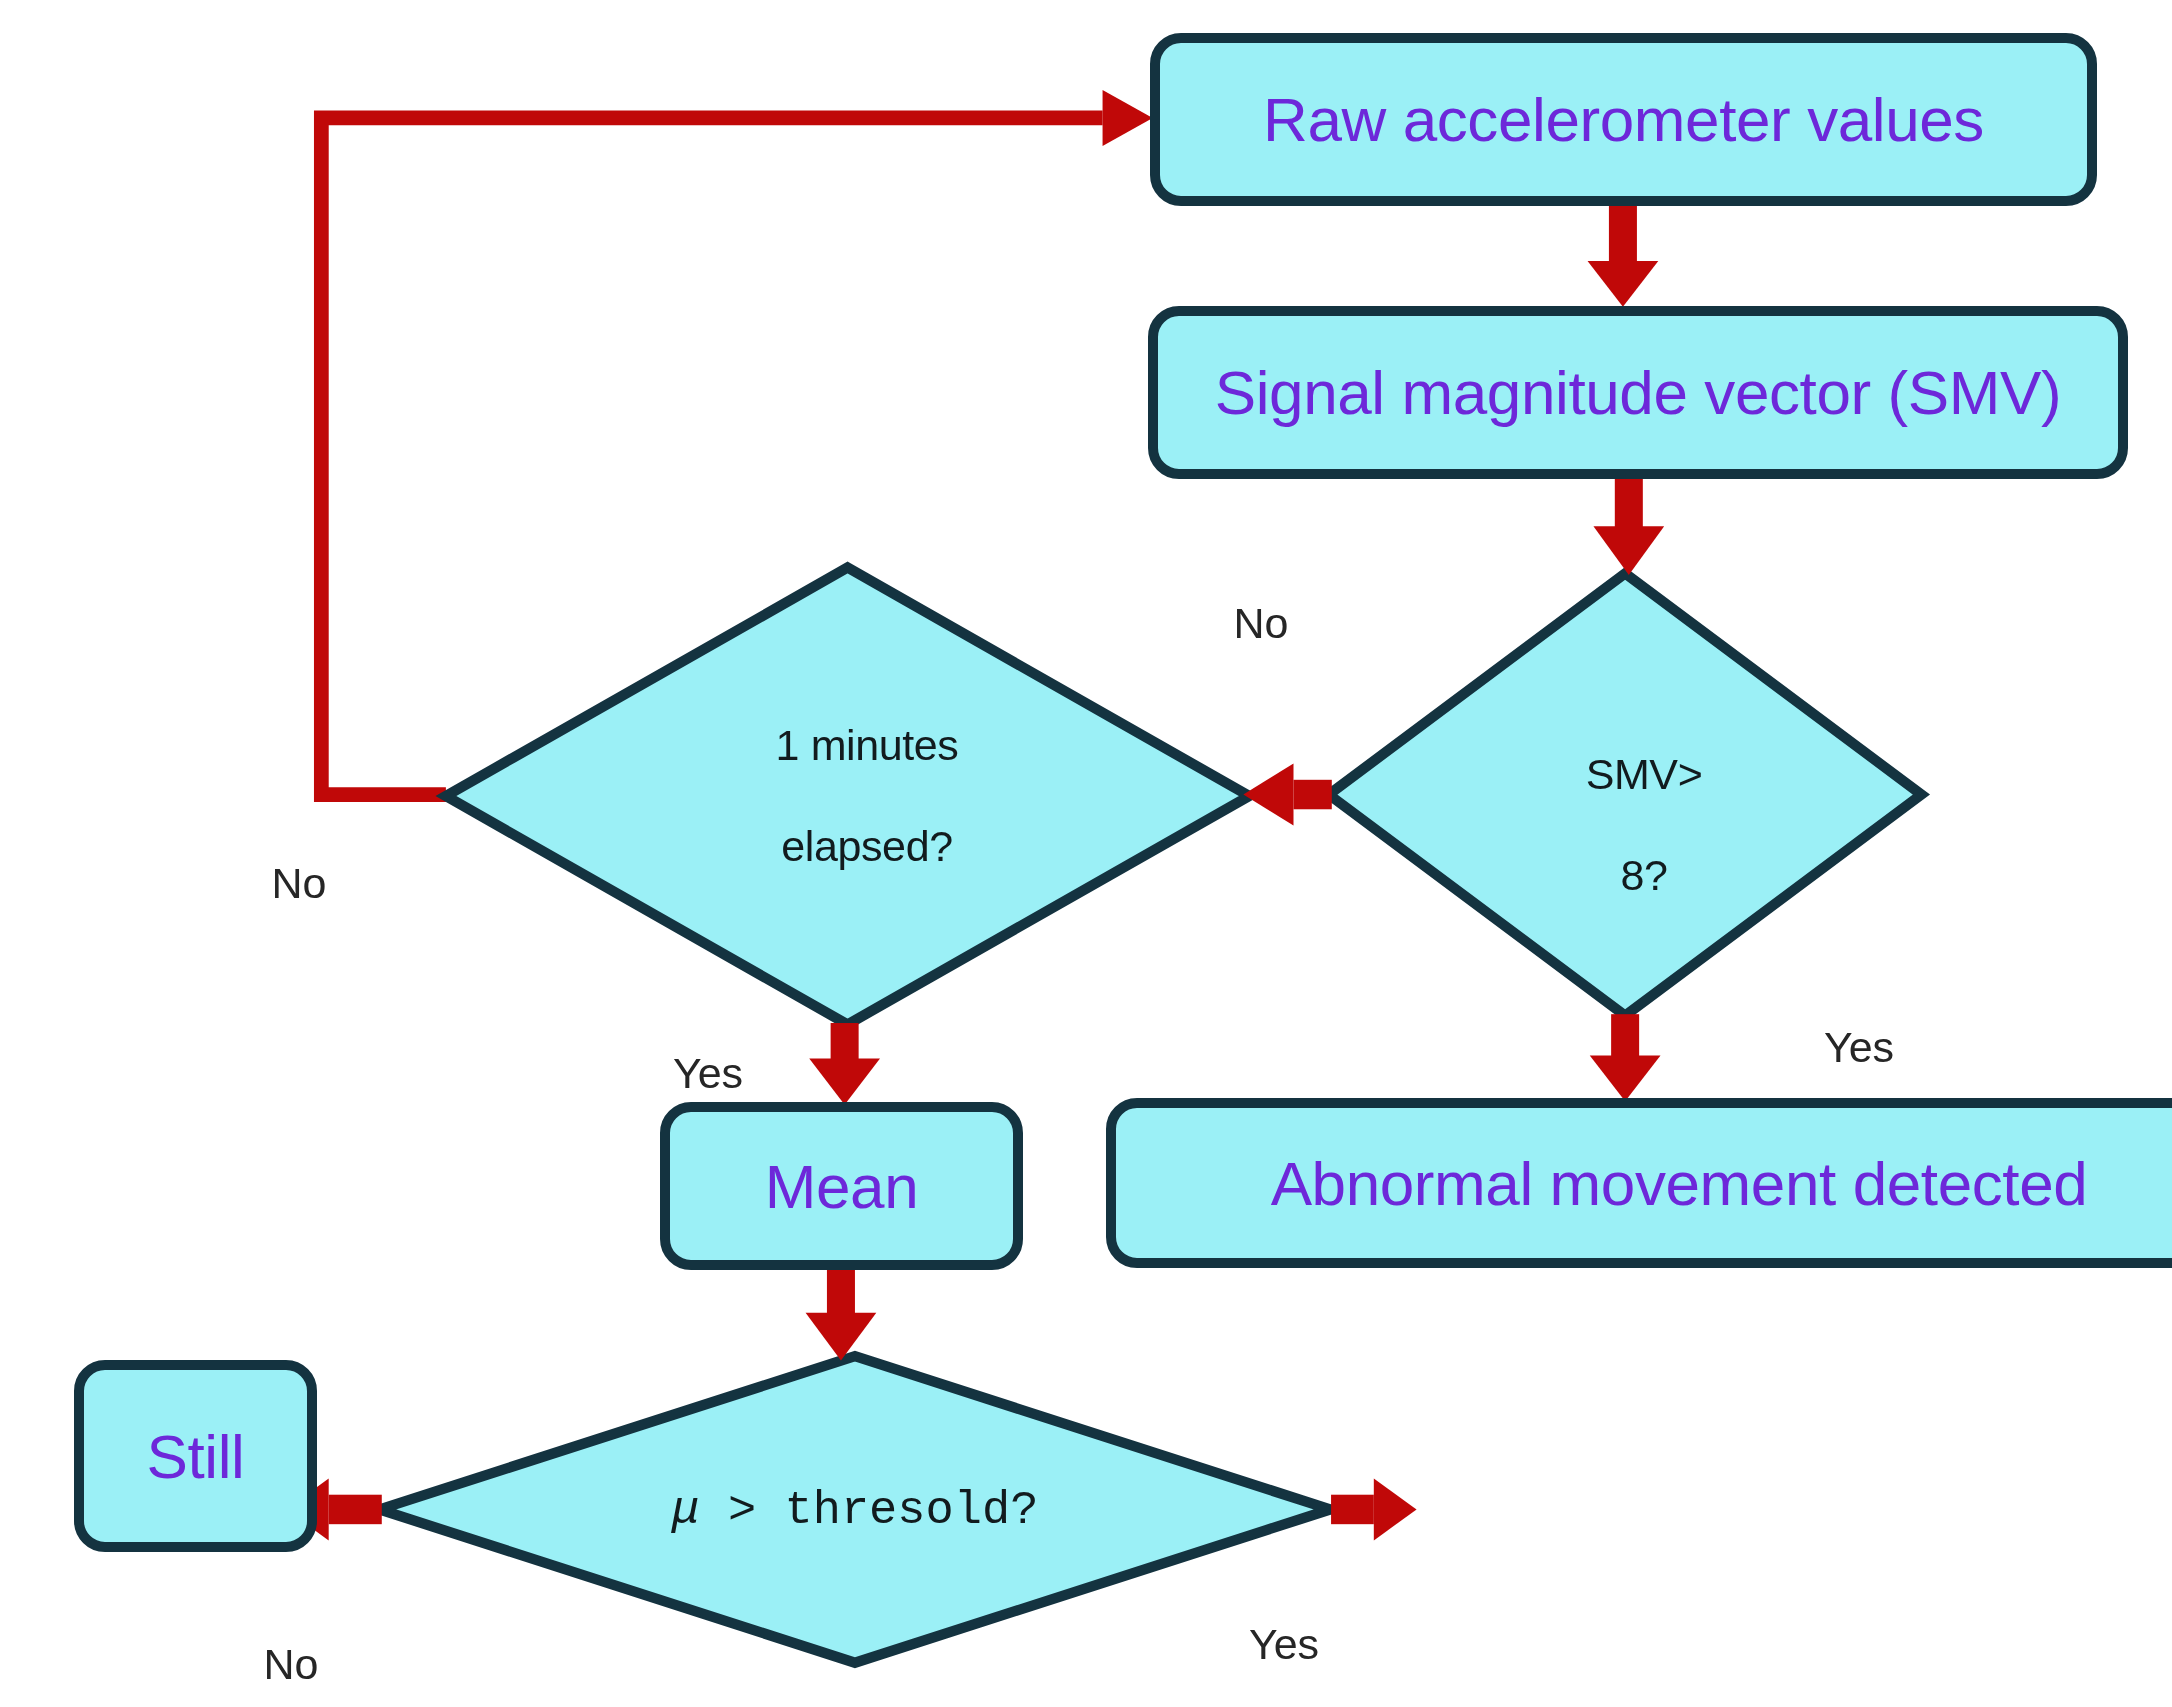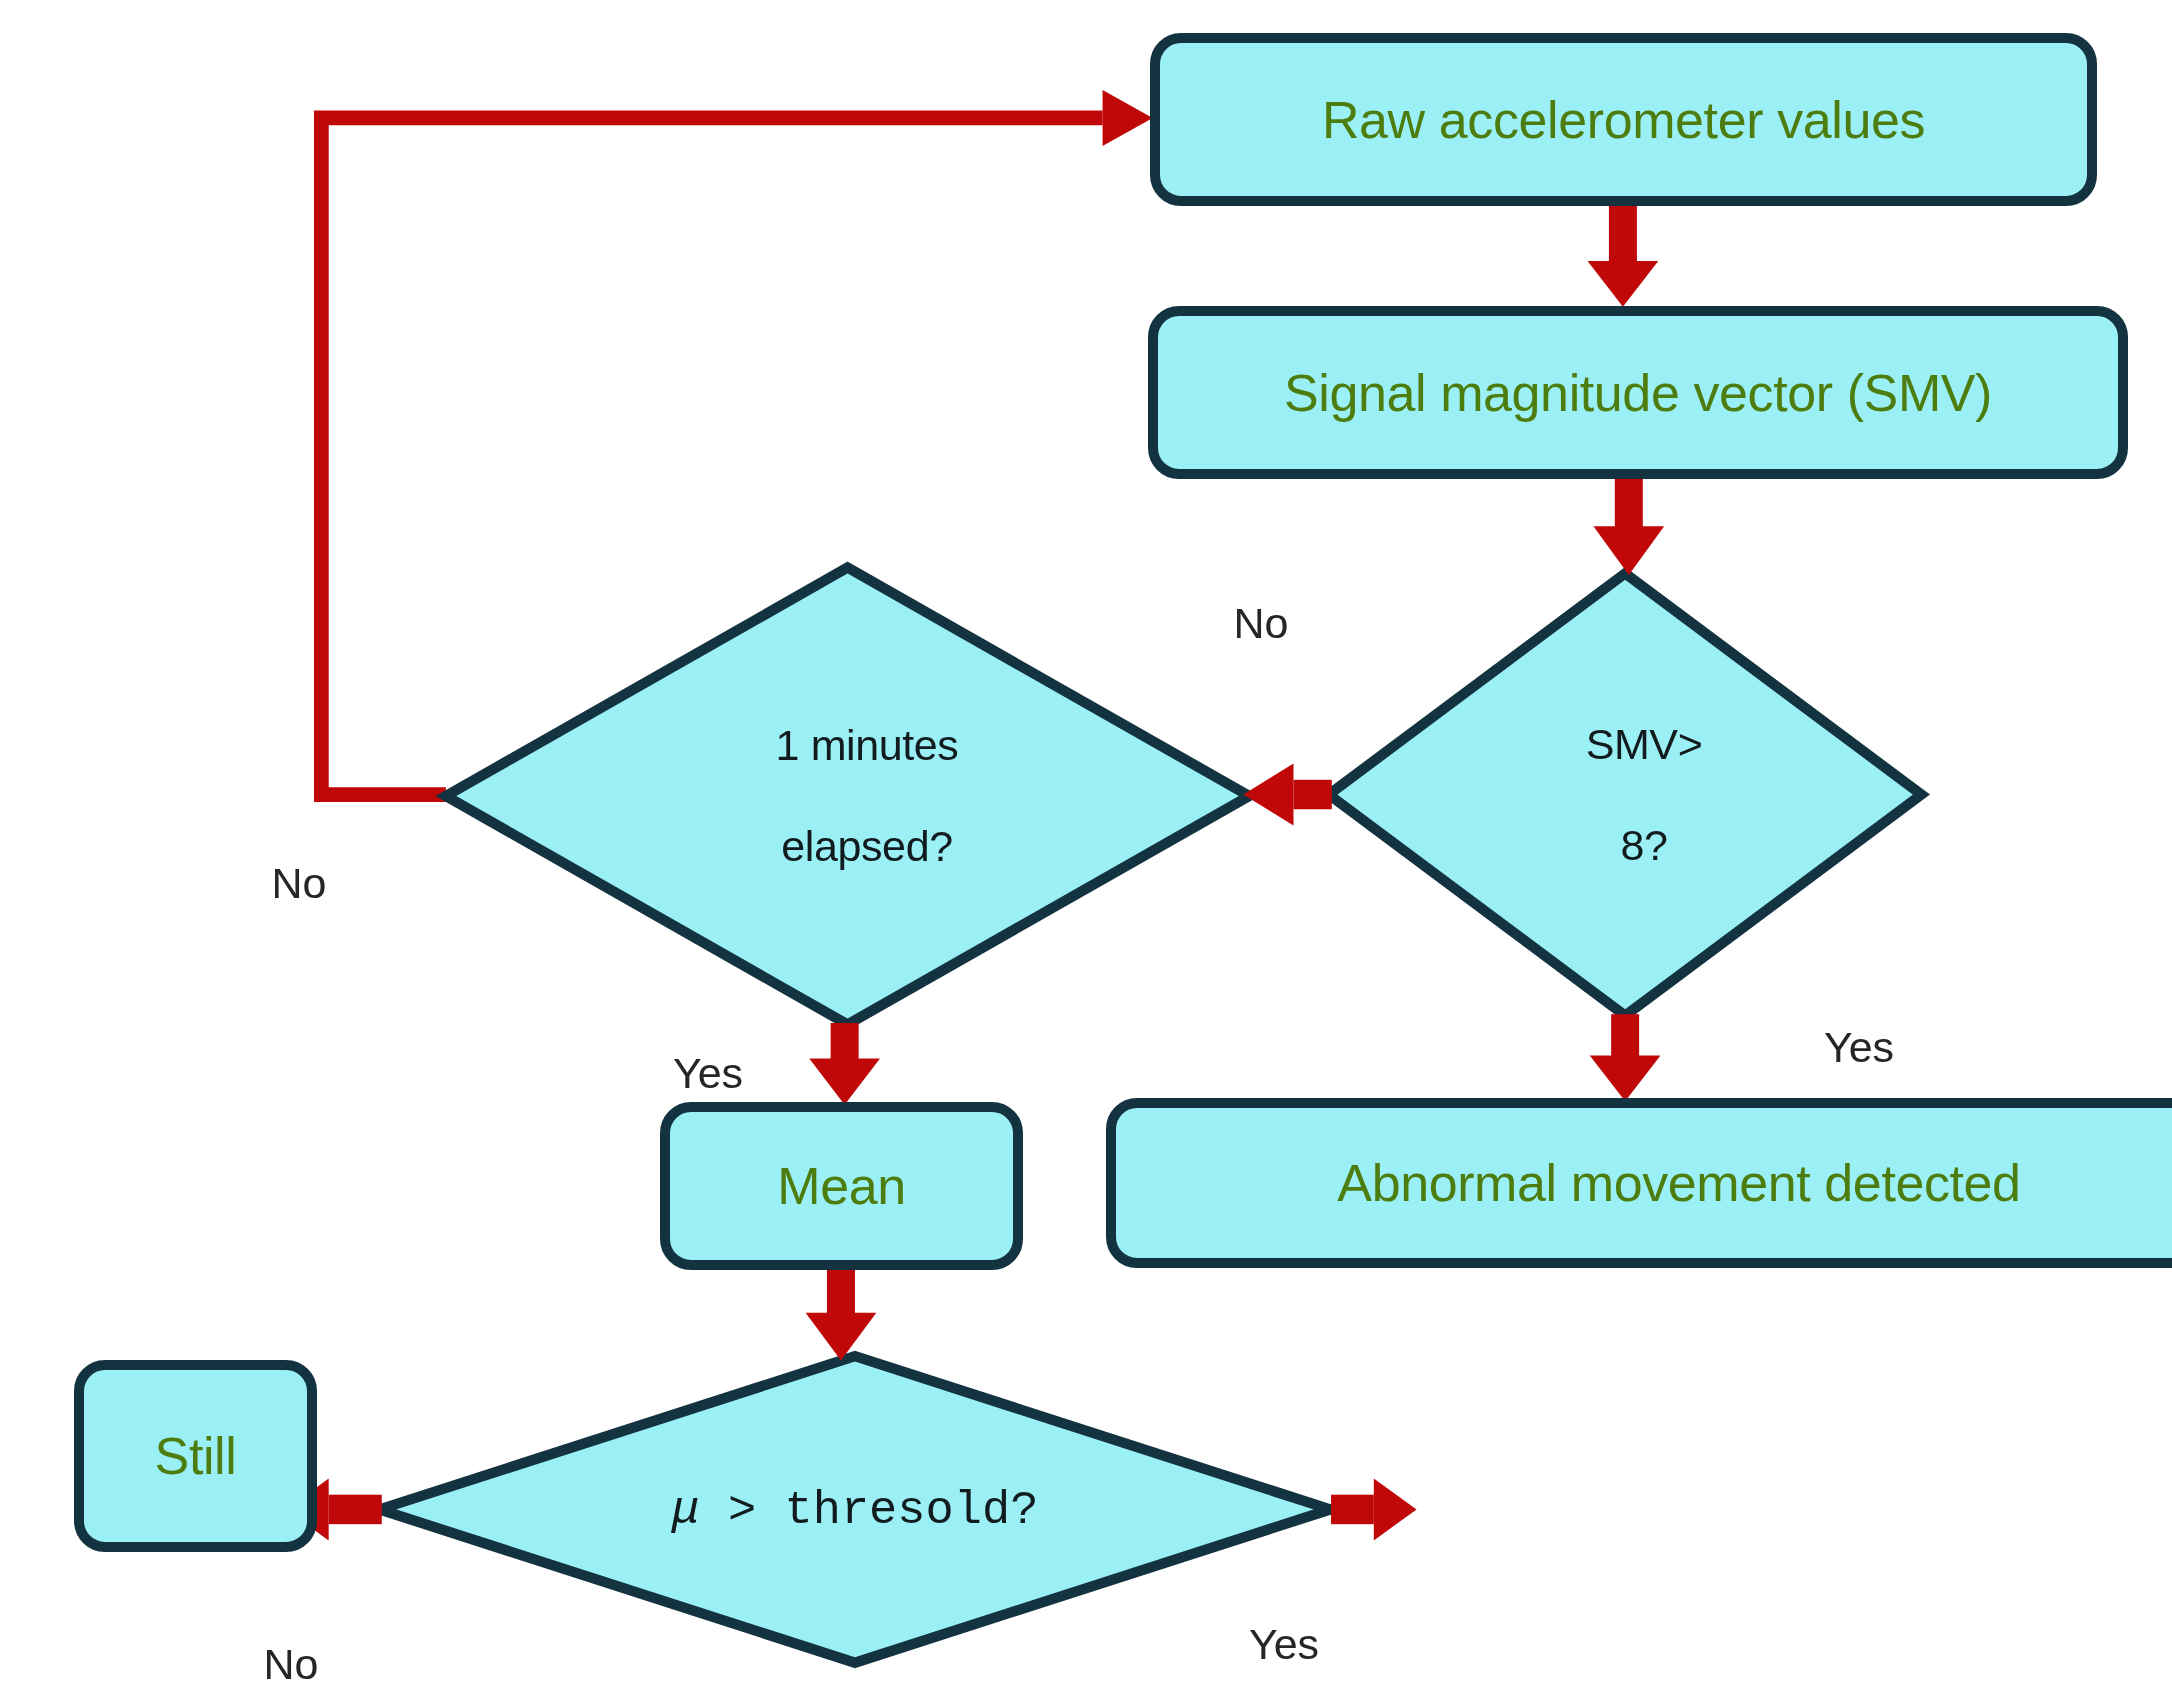--- a/index.html
+++ b/index.html
@@ -39,22 +39,22 @@
   }
   .node {
     position: absolute;
     background: #9BF0F6;
     border: 10.3px solid #143340;
     border-radius: 31px;
     box-sizing: border-box;
     display: flex;
     align-items: center;
     justify-content: center;
-    color: #4d7c0f;
-    font-size: 52px;
+    color: #6d28d9;
+    font-size: 62px;
     letter-spacing: -0.4px;
     text-align: center;
     white-space: nowrap;
   }
   .dlabel {
     position: absolute;
     transform: translate(-50%, -50%);
     color: #121b1e;
     font-size: 43px;
     letter-spacing: -0.4px;
@@ -151,21 +151,21 @@
   <div class="node" style="left:37px; top:1360px; width:243px; height:192px;margin-left:37px;">
     <span>Still</span>
   </div>
 
 
   <div class="dlabel" style="left:848px; top:796px;">
     <span>1 minutes</span>
     <span>elapsed?</span>
   </div>
 
-  <div class="dlabel" style="left:1625px; top:795px;text-align:center;">
+  <div class="dlabel" style="left:1625px; top:825px;text-align:center;">
     <span>SMV&gt;</span>
     <span>8?</span>
   </div>
 
   <div class="mu-label" style="left:855px; top:1510px;">
     <span class="mu">μ</span><span> &gt; thresold?</span>
   </div>
 
   <div class="elabel" style="left:1261px; top:623px;">No</div>
 

